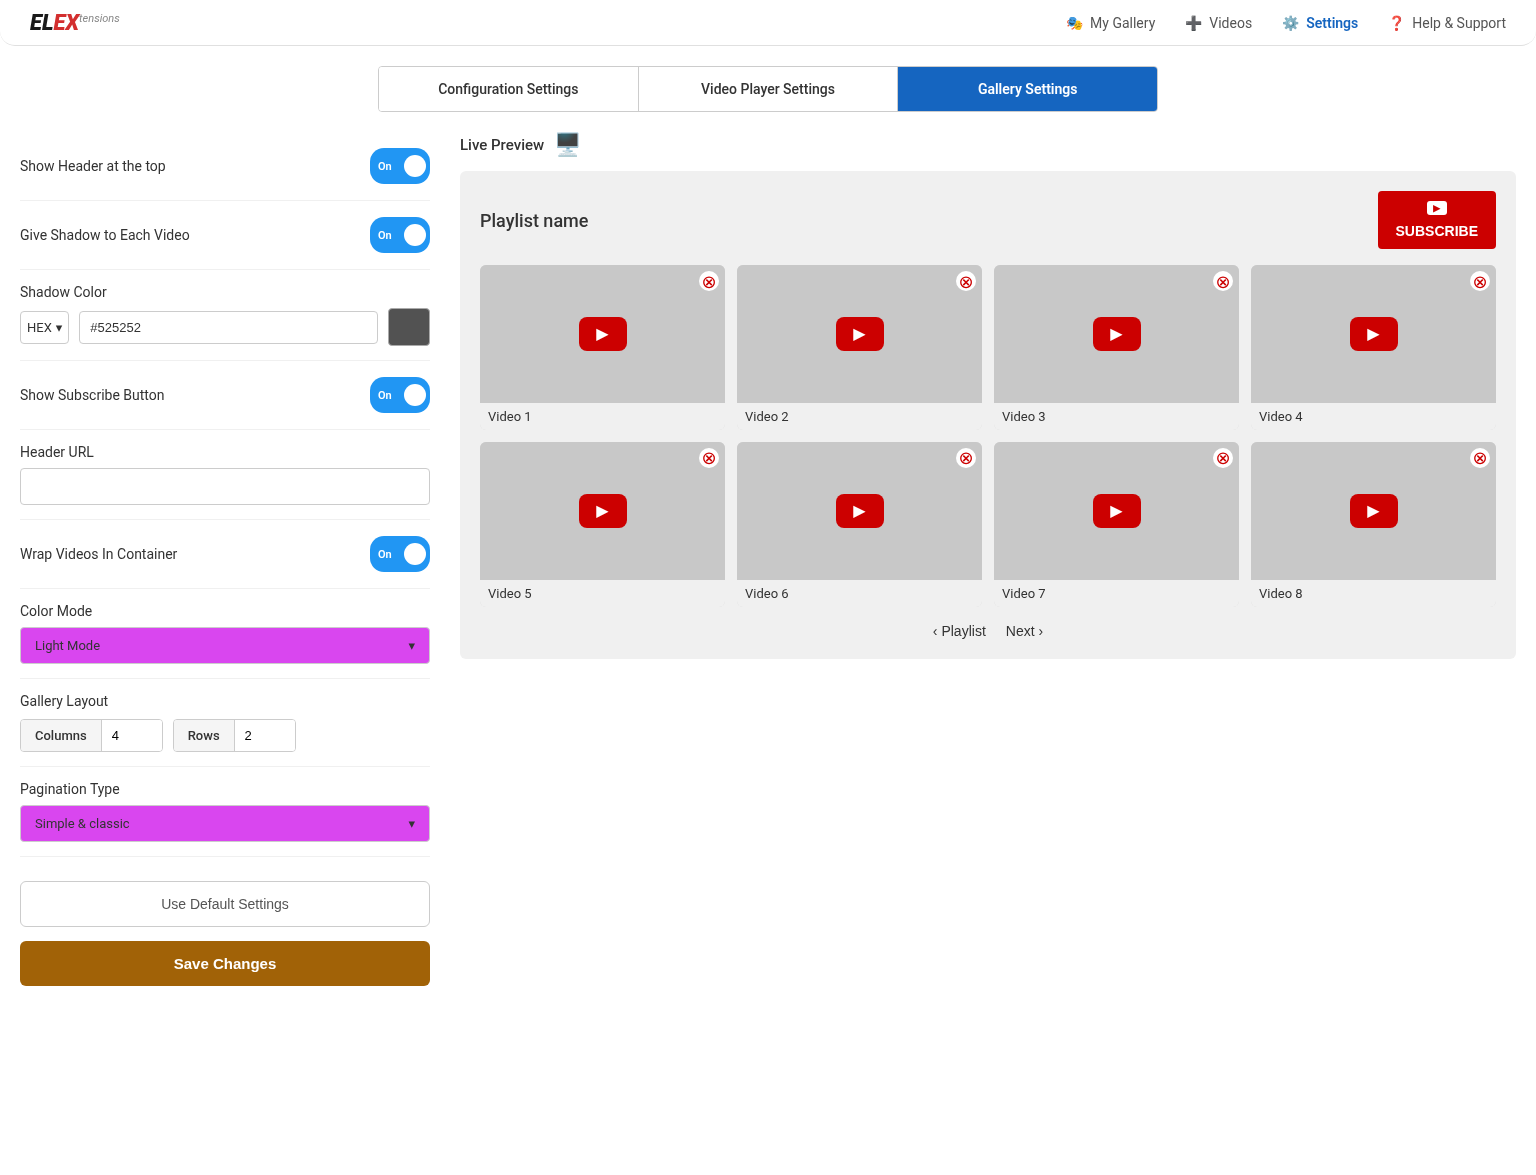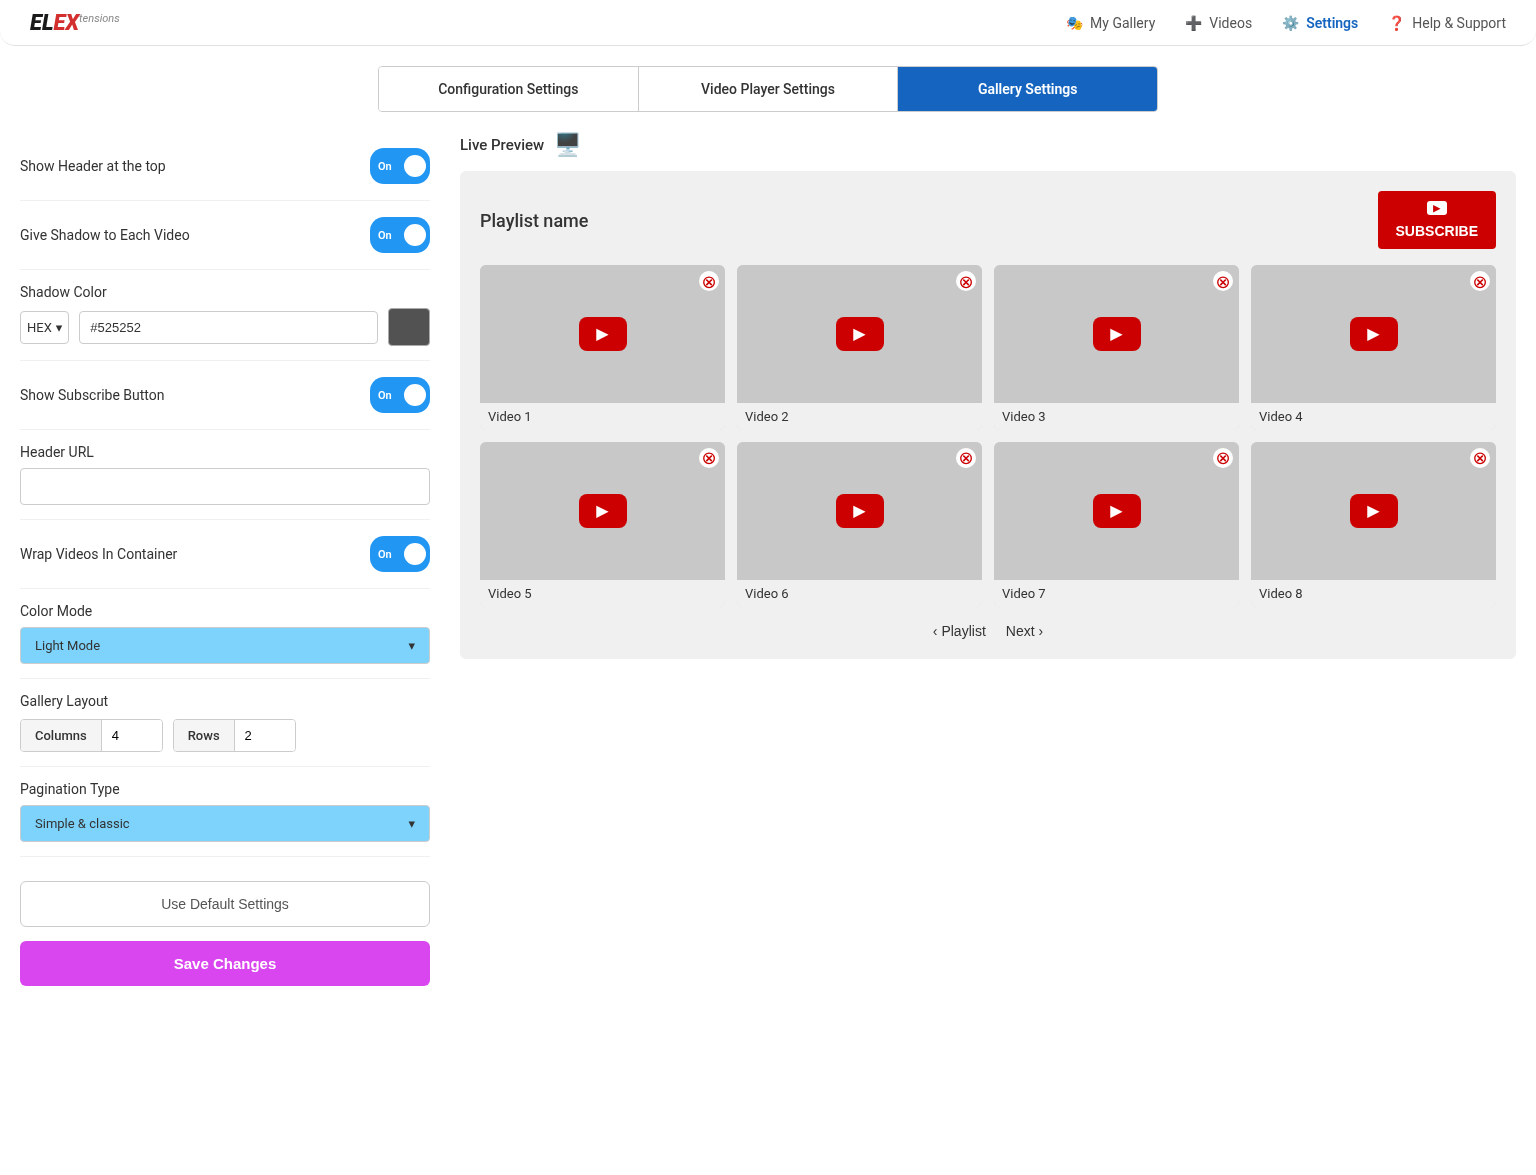--- a/index.html
+++ b/index.html
@@ -84,21 +84,21 @@
       width: 100%; border: 1px solid #ccc; border-radius: 4px;
       padding: 10px; font-size: 13px;
     }
 
     
     .dropdown-section { padding: 14px 0; border-bottom: 1px solid #f0f0f0; }
     .dropdown-label { font-size: 14px; color: #333; margin-bottom: 8px; }
     .dropdown-select {
       width: 100%; border: 1px solid #ccc; border-radius: 4px;
       padding: 10px 14px; font-size: 13px; cursor: pointer;
-      display: flex; align-items: center; justify-content: space-between; background: #7dd3fc;
+      display: flex; align-items: center; justify-content: space-between; background: #d946ef;
     }
 
     
     .gallery-layout-section { padding: 14px 0; border-bottom: 1px solid #f0f0f0; }
     .gallery-layout-label { font-size: 14px; color: #333; margin-bottom: 10px; }
     .gallery-layout-row { display: flex; align-items: center; gap: 10px; }
     .layout-field {
       display: flex; align-items: center; border: 1px solid #ccc; border-radius: 4px; overflow: hidden;
     }
     .layout-field-label {
@@ -113,21 +113,21 @@
     .pagination-section { padding: 14px 0; border-bottom: 1px solid #f0f0f0; }
     .pagination-label { font-size: 14px; color: #333; margin-bottom: 8px; }
 
     
     .bottom-buttons { display: flex; flex-direction: column; gap: 14px; margin-top: 24px; }
     .btn-default {
       padding: 14px; border: 1px solid #ccc; background: #fff; border-radius: 6px;
       font-size: 14px; cursor: pointer; color: #555;
     }
     .btn-save {
-      padding: 14px; background: #d946ef; color: #fff; border: none; border-radius: 6px;
+      padding: 14px; background: #a16207; color: #fff; border: none; border-radius: 6px;
       font-size: 15px; font-weight: 600; cursor: pointer;
     }
 
     
     .right-panel { flex: 1; }
     .preview-header { display: flex; align-items: center; gap: 10px; margin-bottom: 14px; font-size: 15px; font-weight: 500; }
     .monitor-icon { font-size: 22px; }
 
     .preview-container {
       background: #f0f0f0; border-radius: 6px; padding: 20px;

